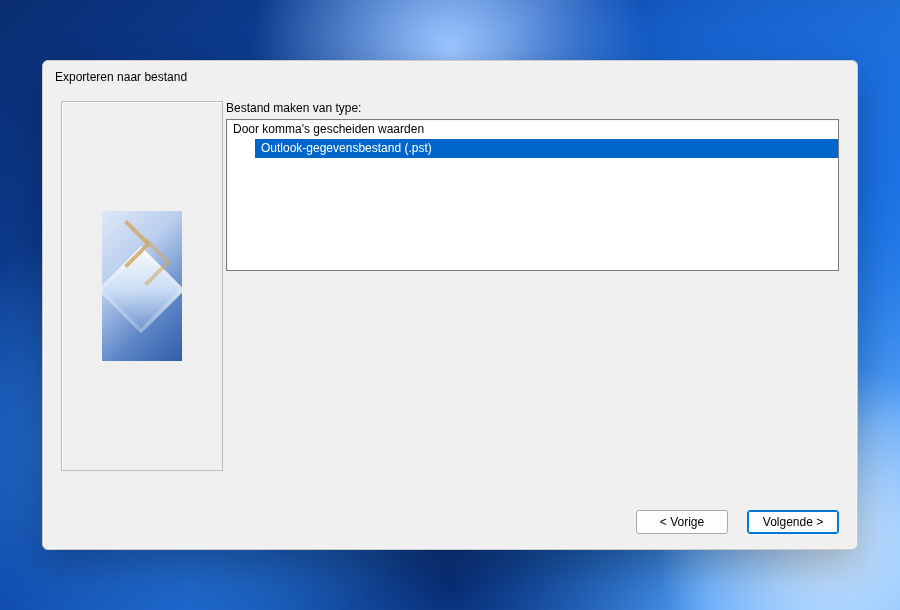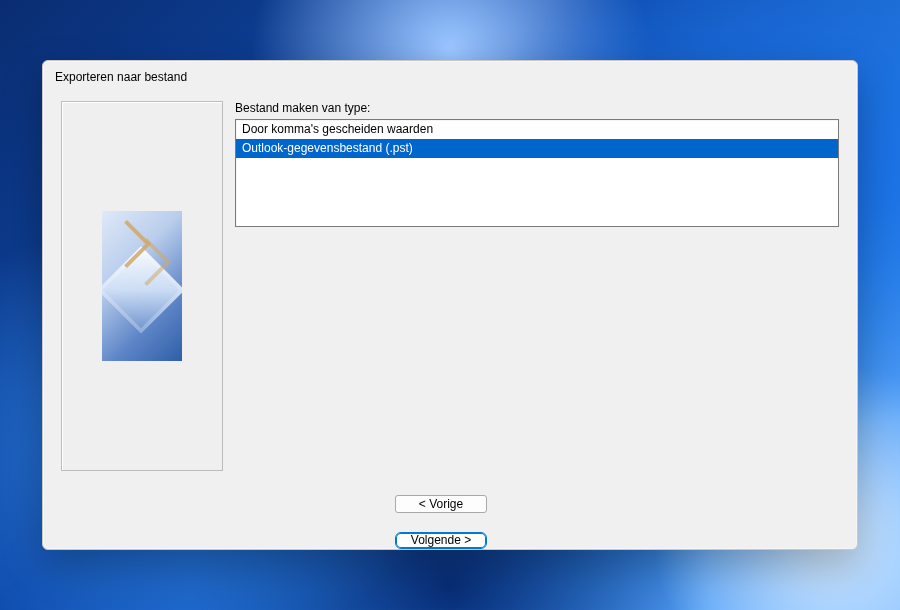--- a/index.html
+++ b/index.html
@@ -33,21 +33,21 @@
     }
     .titlebar {
       height: 30px;
       padding: 16px 12px;
       display: flex; align-items: center;
       font-size: 12px;
     }
     .content {
       flex: 1;
       display: flex;
-      gap: 12px;
+      gap: 3px;
       padding: 8px 18px 0 18px;
     }
     .side-frame {
       width: 162px; height: 370px;
       border: 1px solid #bcbcbc;
       background: #efefef;
       box-shadow: inset 1px 1px 0 #fff;
       display: flex; align-items: center; justify-content: center;
     }
     .side-img { width: 80px; height: 150px; position: relative; overflow: hidden; border: 0; }
@@ -73,56 +73,55 @@
       transform: rotate(45deg);
       border: 4px solid #d0a96a; border-left: none; border-bottom: none;
       opacity: .55;
     }
     .main {
       flex: 1;
       display: flex; flex-direction: column;
     }
     .field-label { font-size: 12px; margin-bottom: 4px; display: block; }
     .listbox {
-      height: 108px;
+      height: 152px;
       background: #ffffff;
       border: 1px solid #7a7a7a;
       box-shadow: inset 1px 1px 0 rgba(0,0,0,.04);
     }
     .listbox .item {
       padding: 1px 6px 2px 6px;
       font-size: 12px;
       line-height: 16px;
       white-space: nowrap;
       cursor: default;
     }
     .listbox .item.selected {
       background: #0066cc;
       color: #ffffff;
+      margin-left: 28px;
     }
     .button-row {
       height: 54px;
       display: flex; align-items: center; justify-content: flex-end;
       gap: 19px;
       padding: 0 18px 0 0;
-      flex-direction: column;
     }
     .btn {
       min-width: 92px; height: 24px;
       padding: 0 12px;
       background: #fdfdfd;
       border: 1px solid #a9a9a9;
       border-radius: 3px;
       font: inherit;
       cursor: pointer;
     }
     .btn.default {
       border-color: #0078d4;
       box-shadow: 0 0 0 1px #0078d4 inset;
-      border-radius: 6px;
     }
   </style>
 </head>
 <body>
 
 <div class="wallpaper"></div>
 
 <div class="dialog">
   <div class="titlebar">
     <span>Exporteren naar bestand</span>

